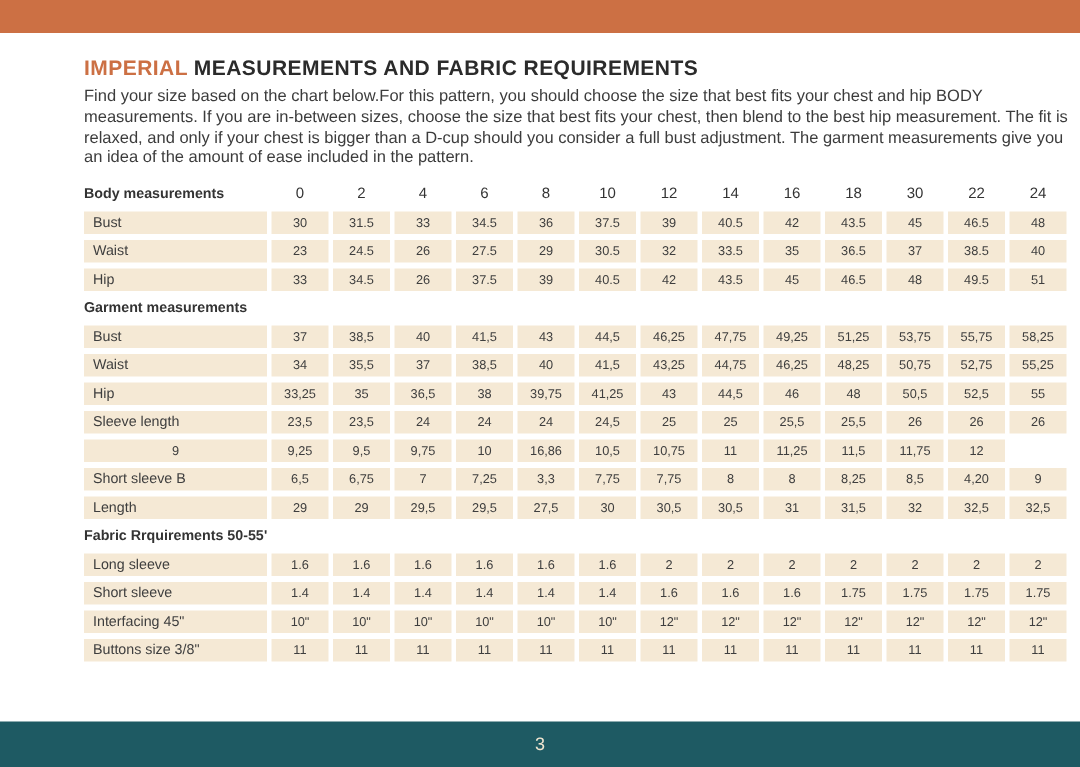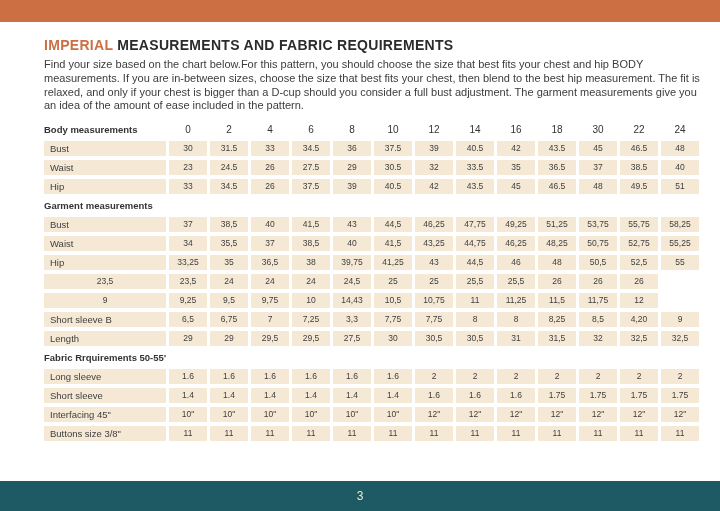--- a/index.html
+++ b/index.html
@@ -6,21 +6,21 @@
   body {
     width:720px; height:511px; overflow:hidden;
     background:#ffffff;
     font-family:"Liberation Sans", sans-serif;
     -webkit-font-smoothing:antialiased;
   }
   .page { position:relative; width:720px; height:511px; background:#ffffff; }
 
   .top-bar { width:720px; height:22px; background:var(--accent_orange,#cc7044); }
 
-  .content { padding:15px 0 0 23px;margin-left:21px; }
+  .content { padding:15px 0 0 56px; }
 
   .doc-title {
     margin:0; font-size:14px; font-weight:bold; letter-spacing:0.3px;
     color:var(--title_dark,#2b2b2b); white-space:nowrap;
   }
   .title-highlight { color:var(--accent_orange,#cc7044); }
 
   .intro {
     width:662px; margin:5px 0 0 0;
     font-size:11px; line-height:13.8px; color:#3c3c3c;
@@ -179,41 +179,42 @@
           <div class="cell value-cell">41,25</div>
           <div class="cell value-cell">43</div>
           <div class="cell value-cell">44,5</div>
           <div class="cell value-cell">46</div>
           <div class="cell value-cell">48</div>
           <div class="cell value-cell">50,5</div>
           <div class="cell value-cell">52,5</div>
           <div class="cell value-cell">55</div>
         </div>
         <div class="t-row data-row">
+          <div class="cell label-cell">Sleeve length</div>
           <div class="cell value-cell">23,5</div>
           <div class="cell value-cell">23,5</div>
           <div class="cell value-cell">24</div>
           <div class="cell value-cell">24</div>
           <div class="cell value-cell">24</div>
           <div class="cell value-cell">24,5</div>
           <div class="cell value-cell">25</div>
           <div class="cell value-cell">25</div>
           <div class="cell value-cell">25,5</div>
           <div class="cell value-cell">25,5</div>
           <div class="cell value-cell">26</div>
           <div class="cell value-cell">26</div>
           <div class="cell value-cell">26</div>
         </div>
         <div class="t-row data-row">
           <div class="cell value-cell">9</div>
           <div class="cell value-cell">9,25</div>
           <div class="cell value-cell">9,5</div>
           <div class="cell value-cell">9,75</div>
           <div class="cell value-cell">10</div>
-          <div class="cell value-cell">14,43</div>
+          <div class="cell value-cell">16,86</div>
           <div class="cell value-cell">10,5</div>
           <div class="cell value-cell">10,75</div>
           <div class="cell value-cell">11</div>
           <div class="cell value-cell">11,25</div>
           <div class="cell value-cell">11,5</div>
           <div class="cell value-cell">11,75</div>
           <div class="cell value-cell">12</div>
         </div>
         <div class="t-row data-row">
           <div class="cell label-cell">Short sleeve B</div>

